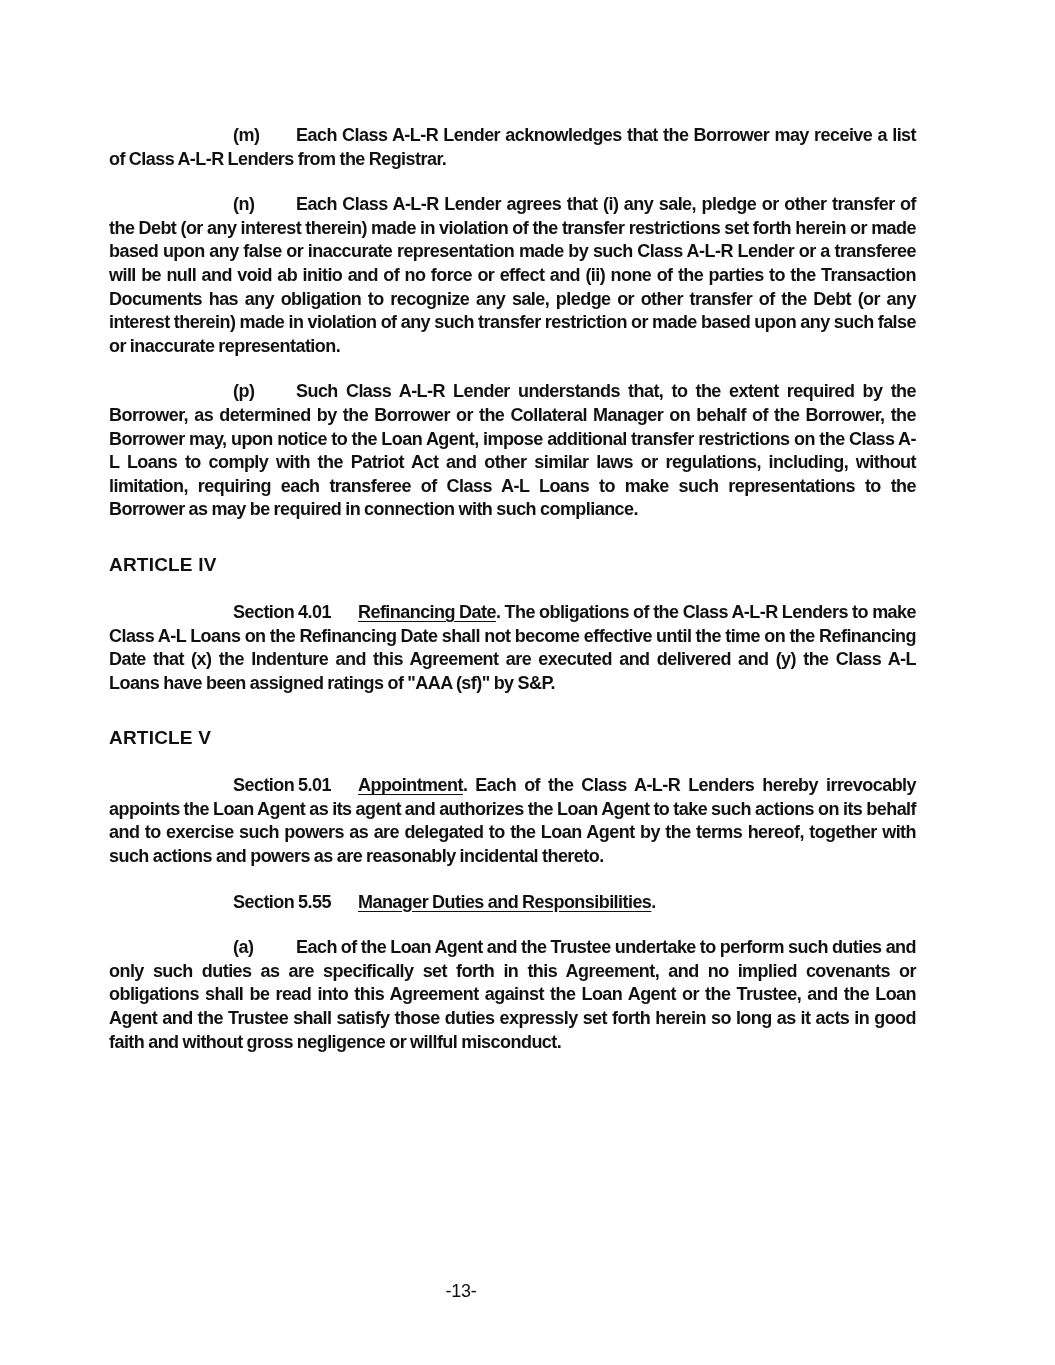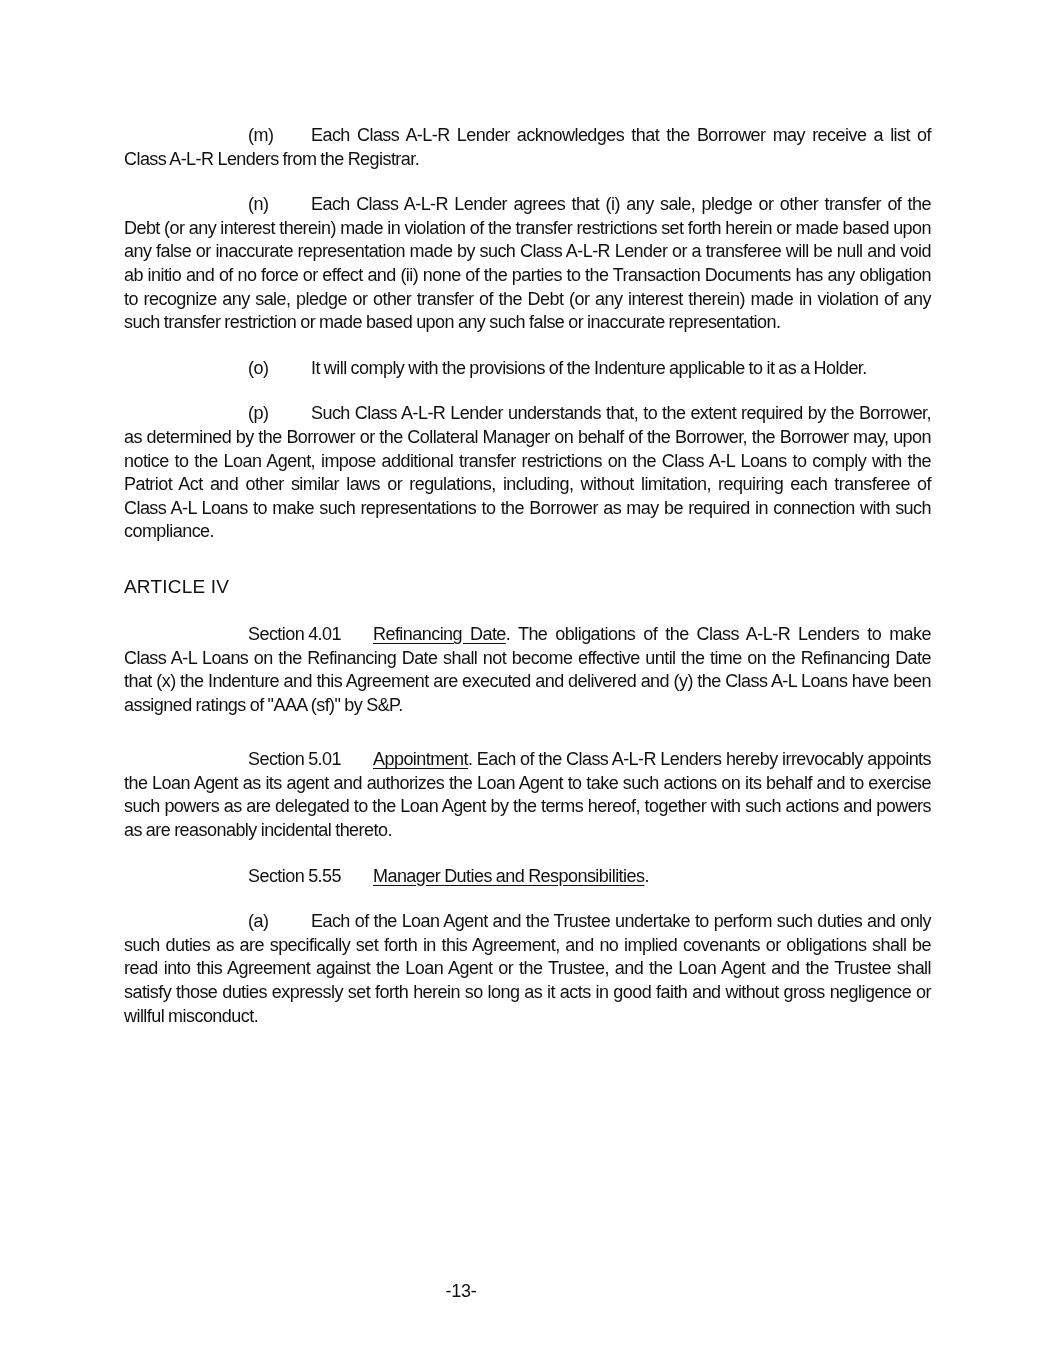--- a/index.html
+++ b/index.html
@@ -10,23 +10,24 @@
     body {
       width: 1055px;
       height: 1365px;
       position: relative;
       overflow: hidden;
       color: #111111;
       font-family: "Liberation Sans", sans-serif;
     }
     .page {
       position: absolute;
-      left: 124px;
+      left: 109px;
       top: 124px;
       width: 807px;
+      font-weight: bold;
     }
     .para {
       font-size: 18px;
       line-height: 23.6px;
       text-align: justify;
       margin: 0;
       letter-spacing: -0.55px;
       word-spacing: -0.5px;
     }
     .indent-label {
@@ -62,34 +63,32 @@
 <div class="page">
 
   <p class="para" style="margin-bottom:22px;">
     <span class="indent-label">(m)</span><span>Each Class A-L-R Lender acknowledges that the Borrower may receive a list of Class A-L-R Lenders from the Registrar.</span>
   </p>
 
   <p class="para" style="margin-bottom:22px;">
     <span class="indent-label">(n)</span><span>Each Class A-L-R Lender agrees that (i) any sale, pledge or other transfer of the Debt (or any interest therein) made in violation of the transfer restrictions set forth herein or made based upon any false or inaccurate representation made by such Class A-L-R Lender or a transferee will be null and void ab initio and of no force or effect and (ii) none of the parties to the Transaction Documents has any obligation to recognize any sale, pledge or other transfer of the Debt (or any interest therein) made in violation of any such transfer restriction or made based upon any such false or inaccurate representation.</span>
   </p>
 
-  <p class="para" style="margin-bottom:22px;">
-    <span class="indent-label">(o)</span><span>It will comply with the provisions of the Indenture applicable to it as a Holder.</span>
-  </p>
 
   <p class="para" style="margin-bottom:31px;">
     <span class="indent-label">(p)</span><span>Such Class A-L-R Lender understands that, to the extent required by the Borrower, as determined by the Borrower or the Collateral Manager on behalf of the Borrower, the Borrower may, upon notice to the Loan Agent, impose additional transfer restrictions on the Class A-L Loans to comply with the Patriot Act and other similar laws or regulations, including, without limitation, requiring each transferee of Class A-L Loans to make such representations to the Borrower as may be required in connection with such compliance.</span>
   </p>
 
   <p class="heading" style="margin-bottom:24px;">ARTICLE IV</p>
 
   <p class="para" style="margin-bottom:31px;margin-top:12px;">
     <span class="section-lead">Section 4.01</span><span class="uline">Refinancing Date</span><span>.</span><span> The obligations of the Class A-L-R Lenders to make Class A-L Loans on the Refinancing Date shall not become effective until the time on the Refinancing Date that (x) the Indenture and this Agreement are executed and delivered and (y) the Class A-L Loans have been assigned ratings of "AAA (sf)" by S&amp;P.</span>
   </p>
 
+  <p class="heading" style="margin-bottom:24px;">ARTICLE V</p>
 
   <p class="para" style="margin-bottom:22px;">
     <span class="section-lead">Section 5.01</span><span class="uline">Appointment</span><span>.</span><span> Each of the Class A-L-R Lenders hereby irrevocably appoints the Loan Agent as its agent and authorizes the Loan Agent to take such actions on its behalf and to exercise such powers as are delegated to the Loan Agent by the terms hereof, together with such actions and powers as are reasonably incidental thereto.</span>
   </p>
 
   <p class="para" style="margin-bottom:22px;">
     <span class="section-lead">Section 5.55</span><span class="uline">Manager Duties and Responsibilities</span><span>.</span>
   </p>
 
   <p class="para">

